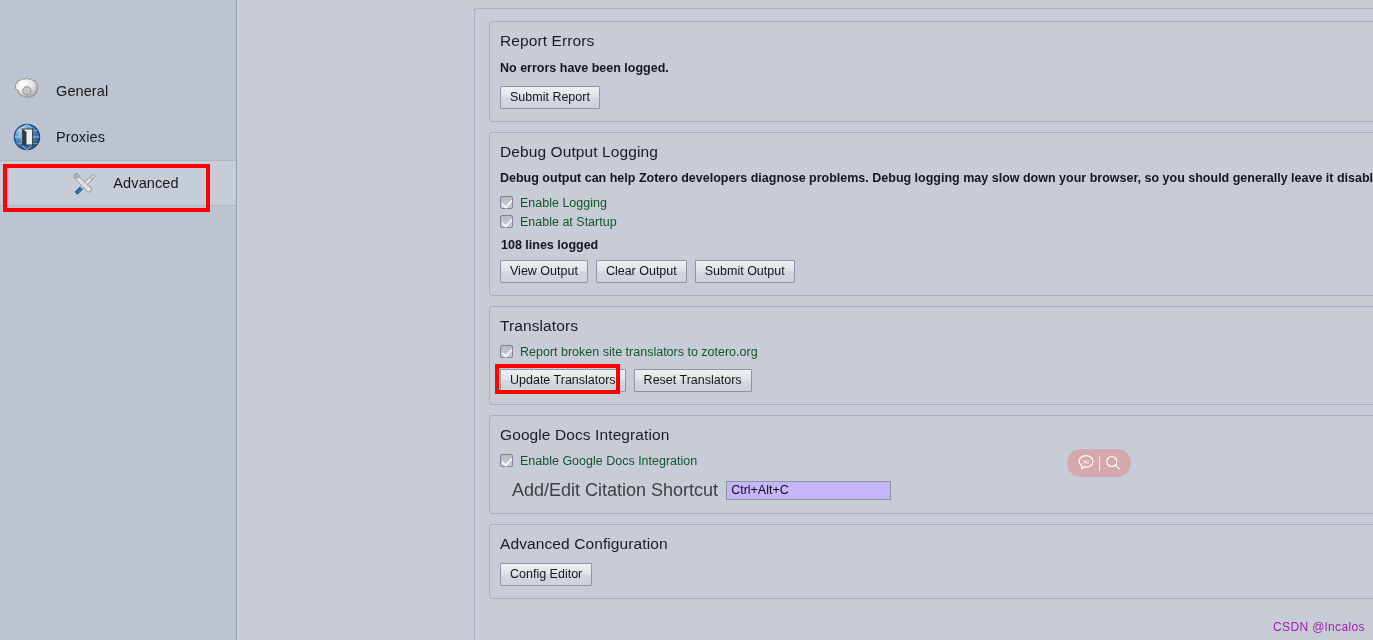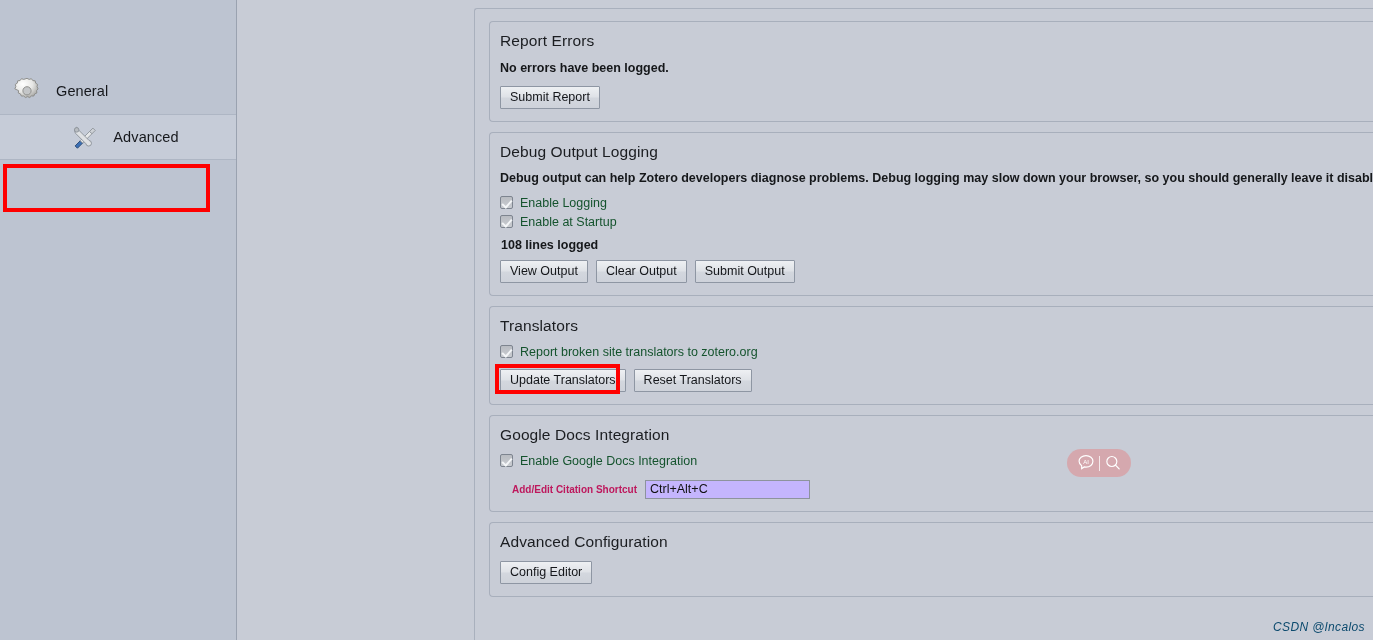--- a/index.html
+++ b/index.html
@@ -166,23 +166,23 @@
 
   
   .field-row {
     display: flex;
     align-items: center;
     gap: 8px;
     margin-top: 12px;
     padding-left: 12px;
   }
   .field-label {
-    font-size: 10px;
-    font-weight: bold;
-    color: #be185d;
+    font-size: 18px;
+    font-weight: normal;
+    color: #404040;
   }
   .text-input {
     width: 165px;
     height: 19px;
     background: #c4b5fd;
     border: 1px solid #8d939d;
     font-family: "Liberation Sans", sans-serif;
     font-size: 12.5px;
     color: #111;
     padding: 1px 4px;
@@ -214,24 +214,23 @@
   #ai-widget .sep {
     width: 1px; height: 15px;
     background: rgba(255,255,255,0.75);
   }
 
   
   #watermark {
     position: absolute;
     right: 8px; bottom: 6px;
     font-size: 12px;
-    color: #0c4a6e;
+    color: #a21caf;
     letter-spacing: .4px;
     font-family: "Liberation Sans", sans-serif;
-    font-style: italic;
   }
 </style>
 </head>
 <body>
 
 <div id="app">
 
   <div id="sidebar">
 
     <div class="nav-item">
@@ -242,20 +241,40 @@
             <stop offset="55%" stop-color="#e7e7e5"></stop>
             <stop offset="100%" stop-color="#a9a9a6"></stop>
           </radialGradient>
         </defs>
         <path d="M16 2.5l2.3 1.1 2.4-.7 1.5 2 2.5.2.5 2.5 2.1 1.4-.6 2.4 1.1 2.3-1.6 1.9.3 2.5-2.3 1-1 2.3-2.5-.1-1.8 1.7-2.3-1-2.3 1-1.8-1.7-2.5.1-1-2.3-2.3-1 .3-2.5L3 13.7l1.1-2.3-.6-2.4 2.1-1.4.5-2.5 2.5-.2 1.5-2 2.4.7L16 2.5z" fill="url(#gg)" stroke="#8b8b88" stroke-width="1"></path>
         <circle cx="16" cy="15.8" r="4.4" fill="#c4c6c8" stroke="#8b8b88" stroke-width="1"></circle>
       </svg>
       <span class="nav-label">General</span>
     </div>
 
+    <div class="nav-item">
+      <svg class="nav-icon" viewBox="0 0 32 32">
+        <defs>
+          <radialGradient id="pg" cx="32%" cy="26%" r="80%">
+            <stop offset="0%" stop-color="#bcdcf5"></stop>
+            <stop offset="48%" stop-color="#4f8fc8"></stop>
+            <stop offset="100%" stop-color="#20528c"></stop>
+          </radialGradient>
+        </defs>
+        <circle cx="16" cy="16" r="13.5" fill="url(#pg)" stroke="#1b3f6b" stroke-width="1.2"></circle>
+        <ellipse cx="16" cy="16" rx="6" ry="13.2" fill="none" stroke="#cfe6f8" stroke-width="1" opacity=".75"></ellipse>
+        <line x1="2.8" y1="16" x2="29.2" y2="16" stroke="#cfe6f8" stroke-width="1" opacity=".75"></line>
+        <line x1="5" y1="9" x2="27" y2="9" stroke="#cfe6f8" stroke-width=".8" opacity=".6"></line>
+        <line x1="5" y1="23" x2="27" y2="23" stroke="#cfe6f8" stroke-width=".8" opacity=".6"></line>
+        <rect x="11" y="7.5" width="11" height="17" fill="#ffffff" stroke="#2b2b2b" stroke-width="1"></rect>
+        <path d="M11 7.5 L15.5 10.5 L15.5 24.5 L11 24.5 Z" fill="#2f3c48"></path>
+        <rect x="16" y="9" width="5.2" height="14" fill="#e9eef2"></rect>
+      </svg>
+      <span class="nav-label">Proxies</span>
+    </div>
 
     <div class="nav-item is-selected">
       <svg class="nav-icon" viewBox="0 0 32 32">
         <g transform="rotate(0 16 16)">
 
           <path d="M6.5 25.5 L12 20 L14.5 22.5 L9 28 Z" fill="#3b6fb4" stroke="#22406b" stroke-width=".9"></path>
           <path d="M12 20 L22 10 L24.5 12.5 L14.5 22.5 Z" fill="#e6e8ea" stroke="#8a8f96" stroke-width=".9"></path>
           <path d="M22 10 L25.5 6.5 L28 9 L24.5 12.5 Z" fill="#cdd1d6" stroke="#8a8f96" stroke-width=".9"></path>
 
           <path d="M8 5.5 a4.6 4.6 0 0 0 -1 6.6 l11 11 a3 3 0 1 0 3.4 -3.4 l-11 -11 a4.6 4.6 0 0 0 -2.4 -3.2 z" fill="#dfe1e4" stroke="#868c93" stroke-width=".9"></path>

